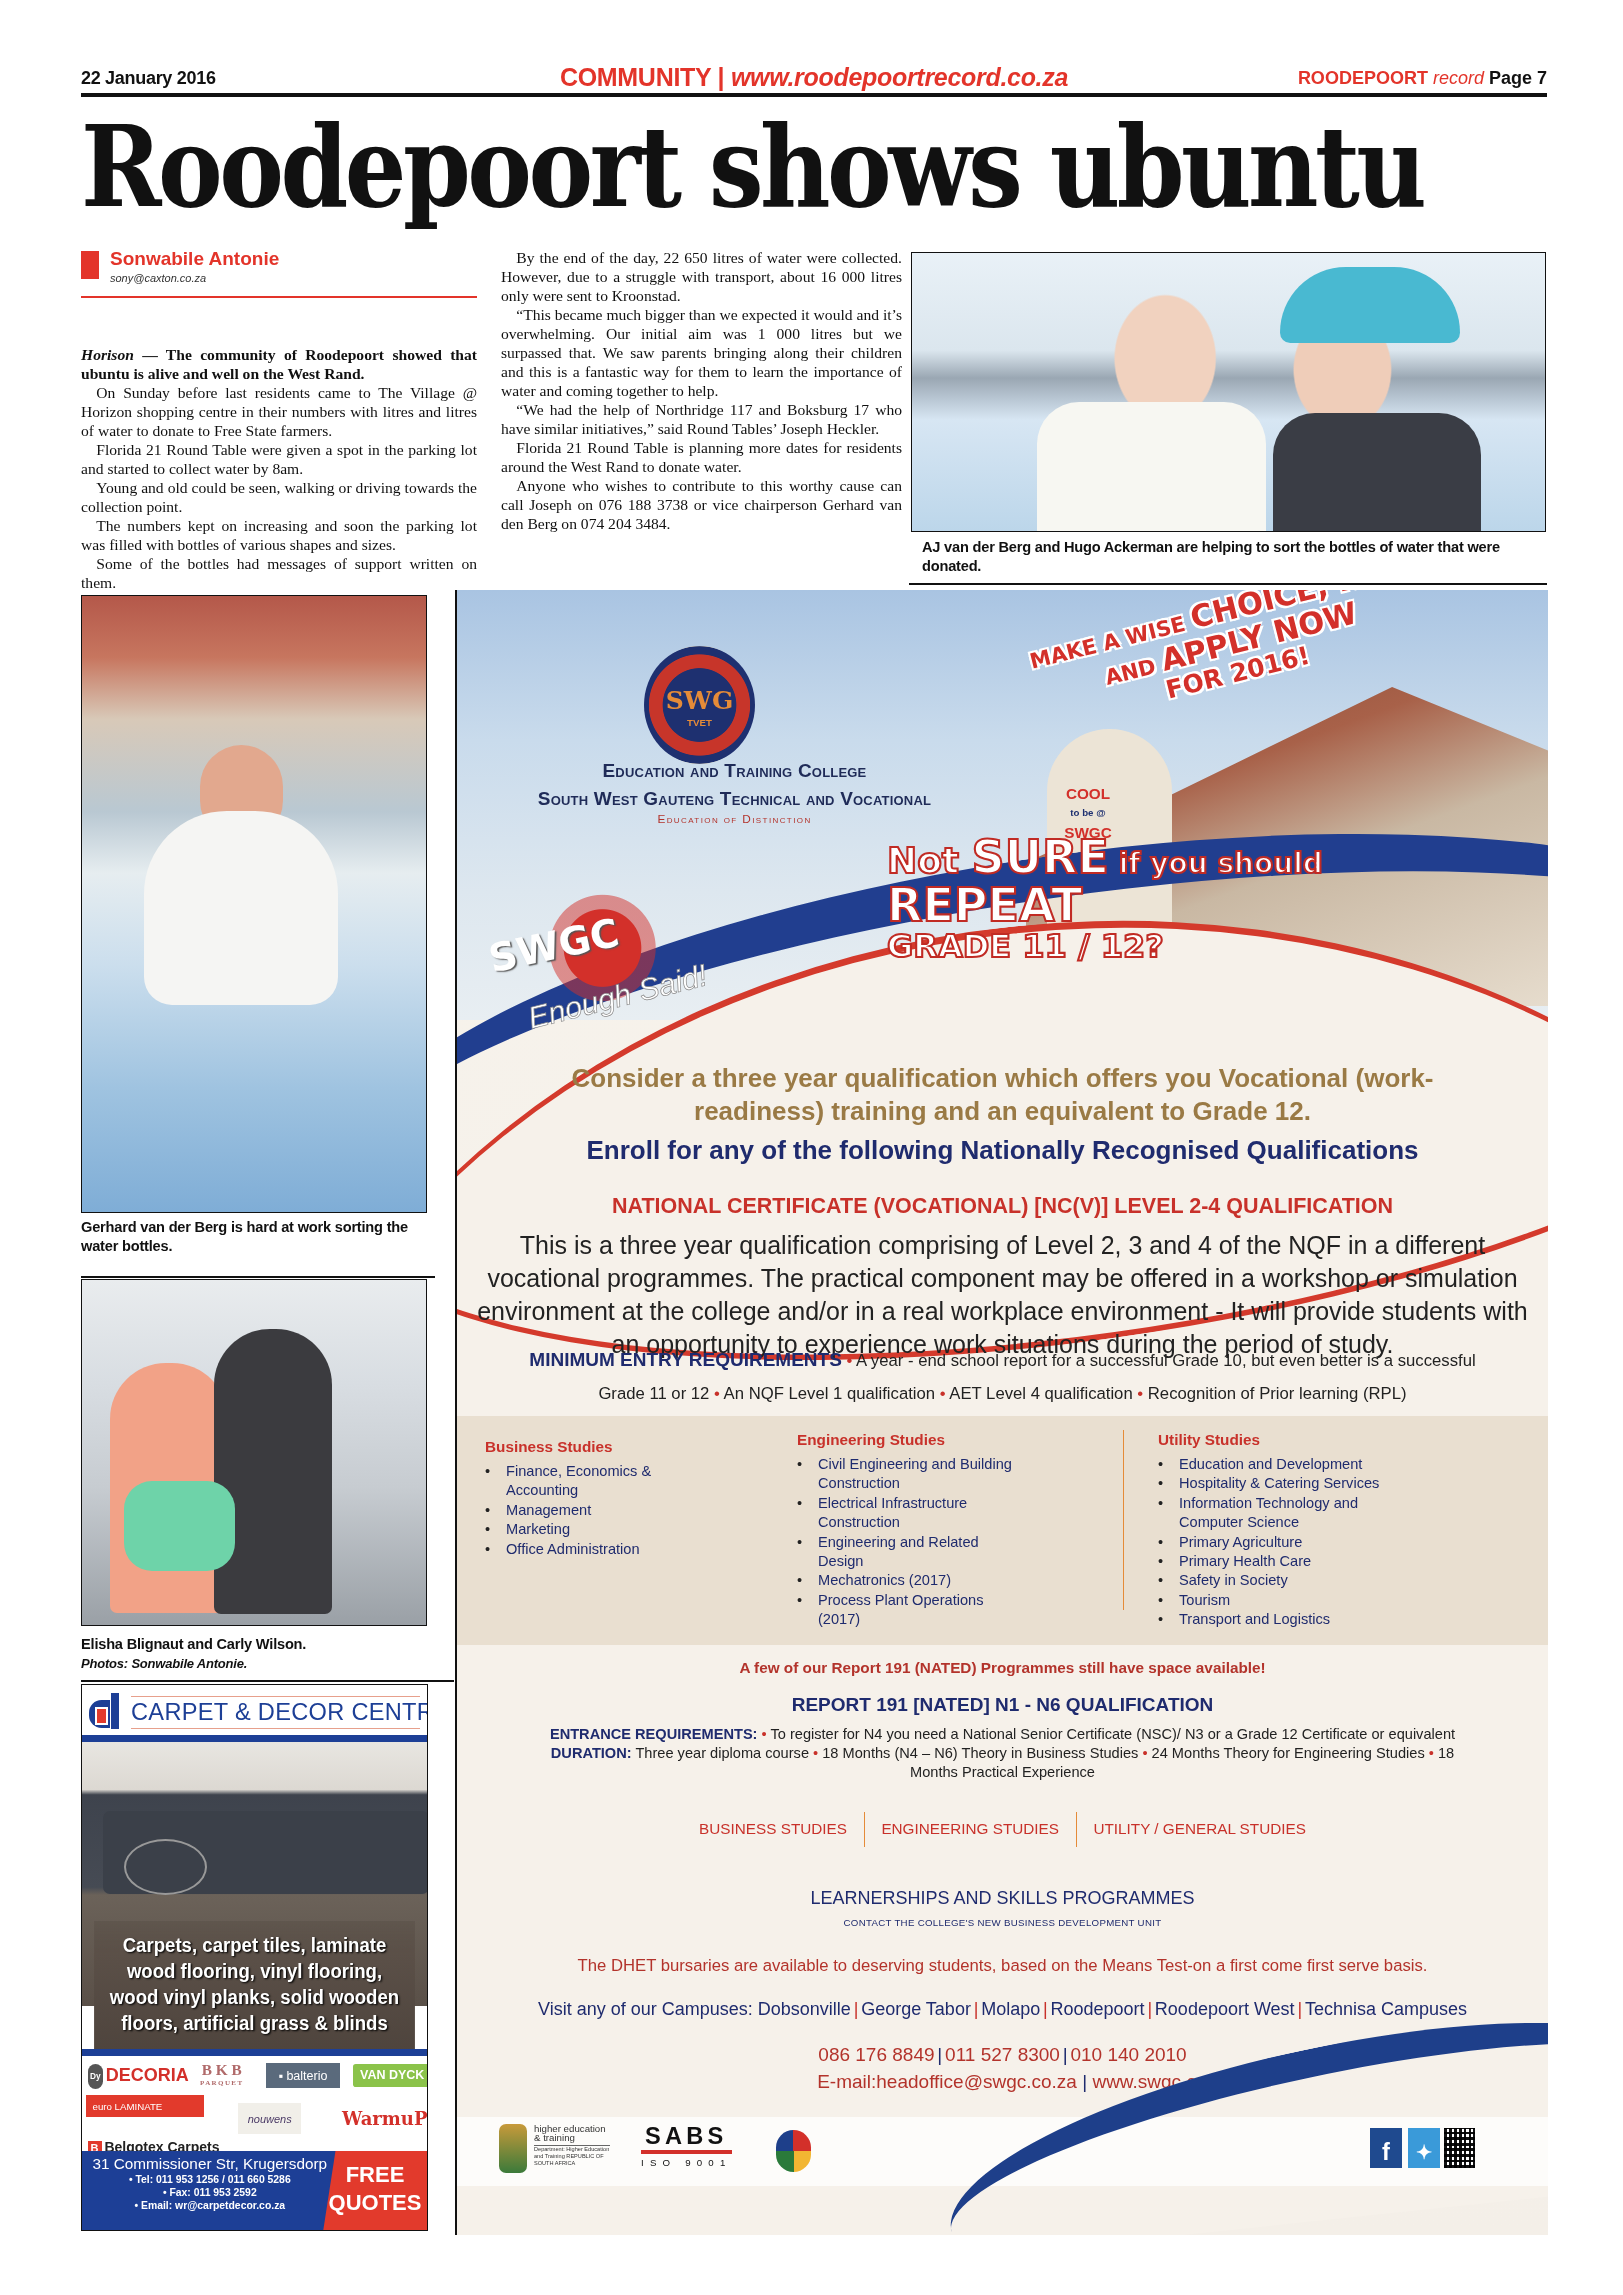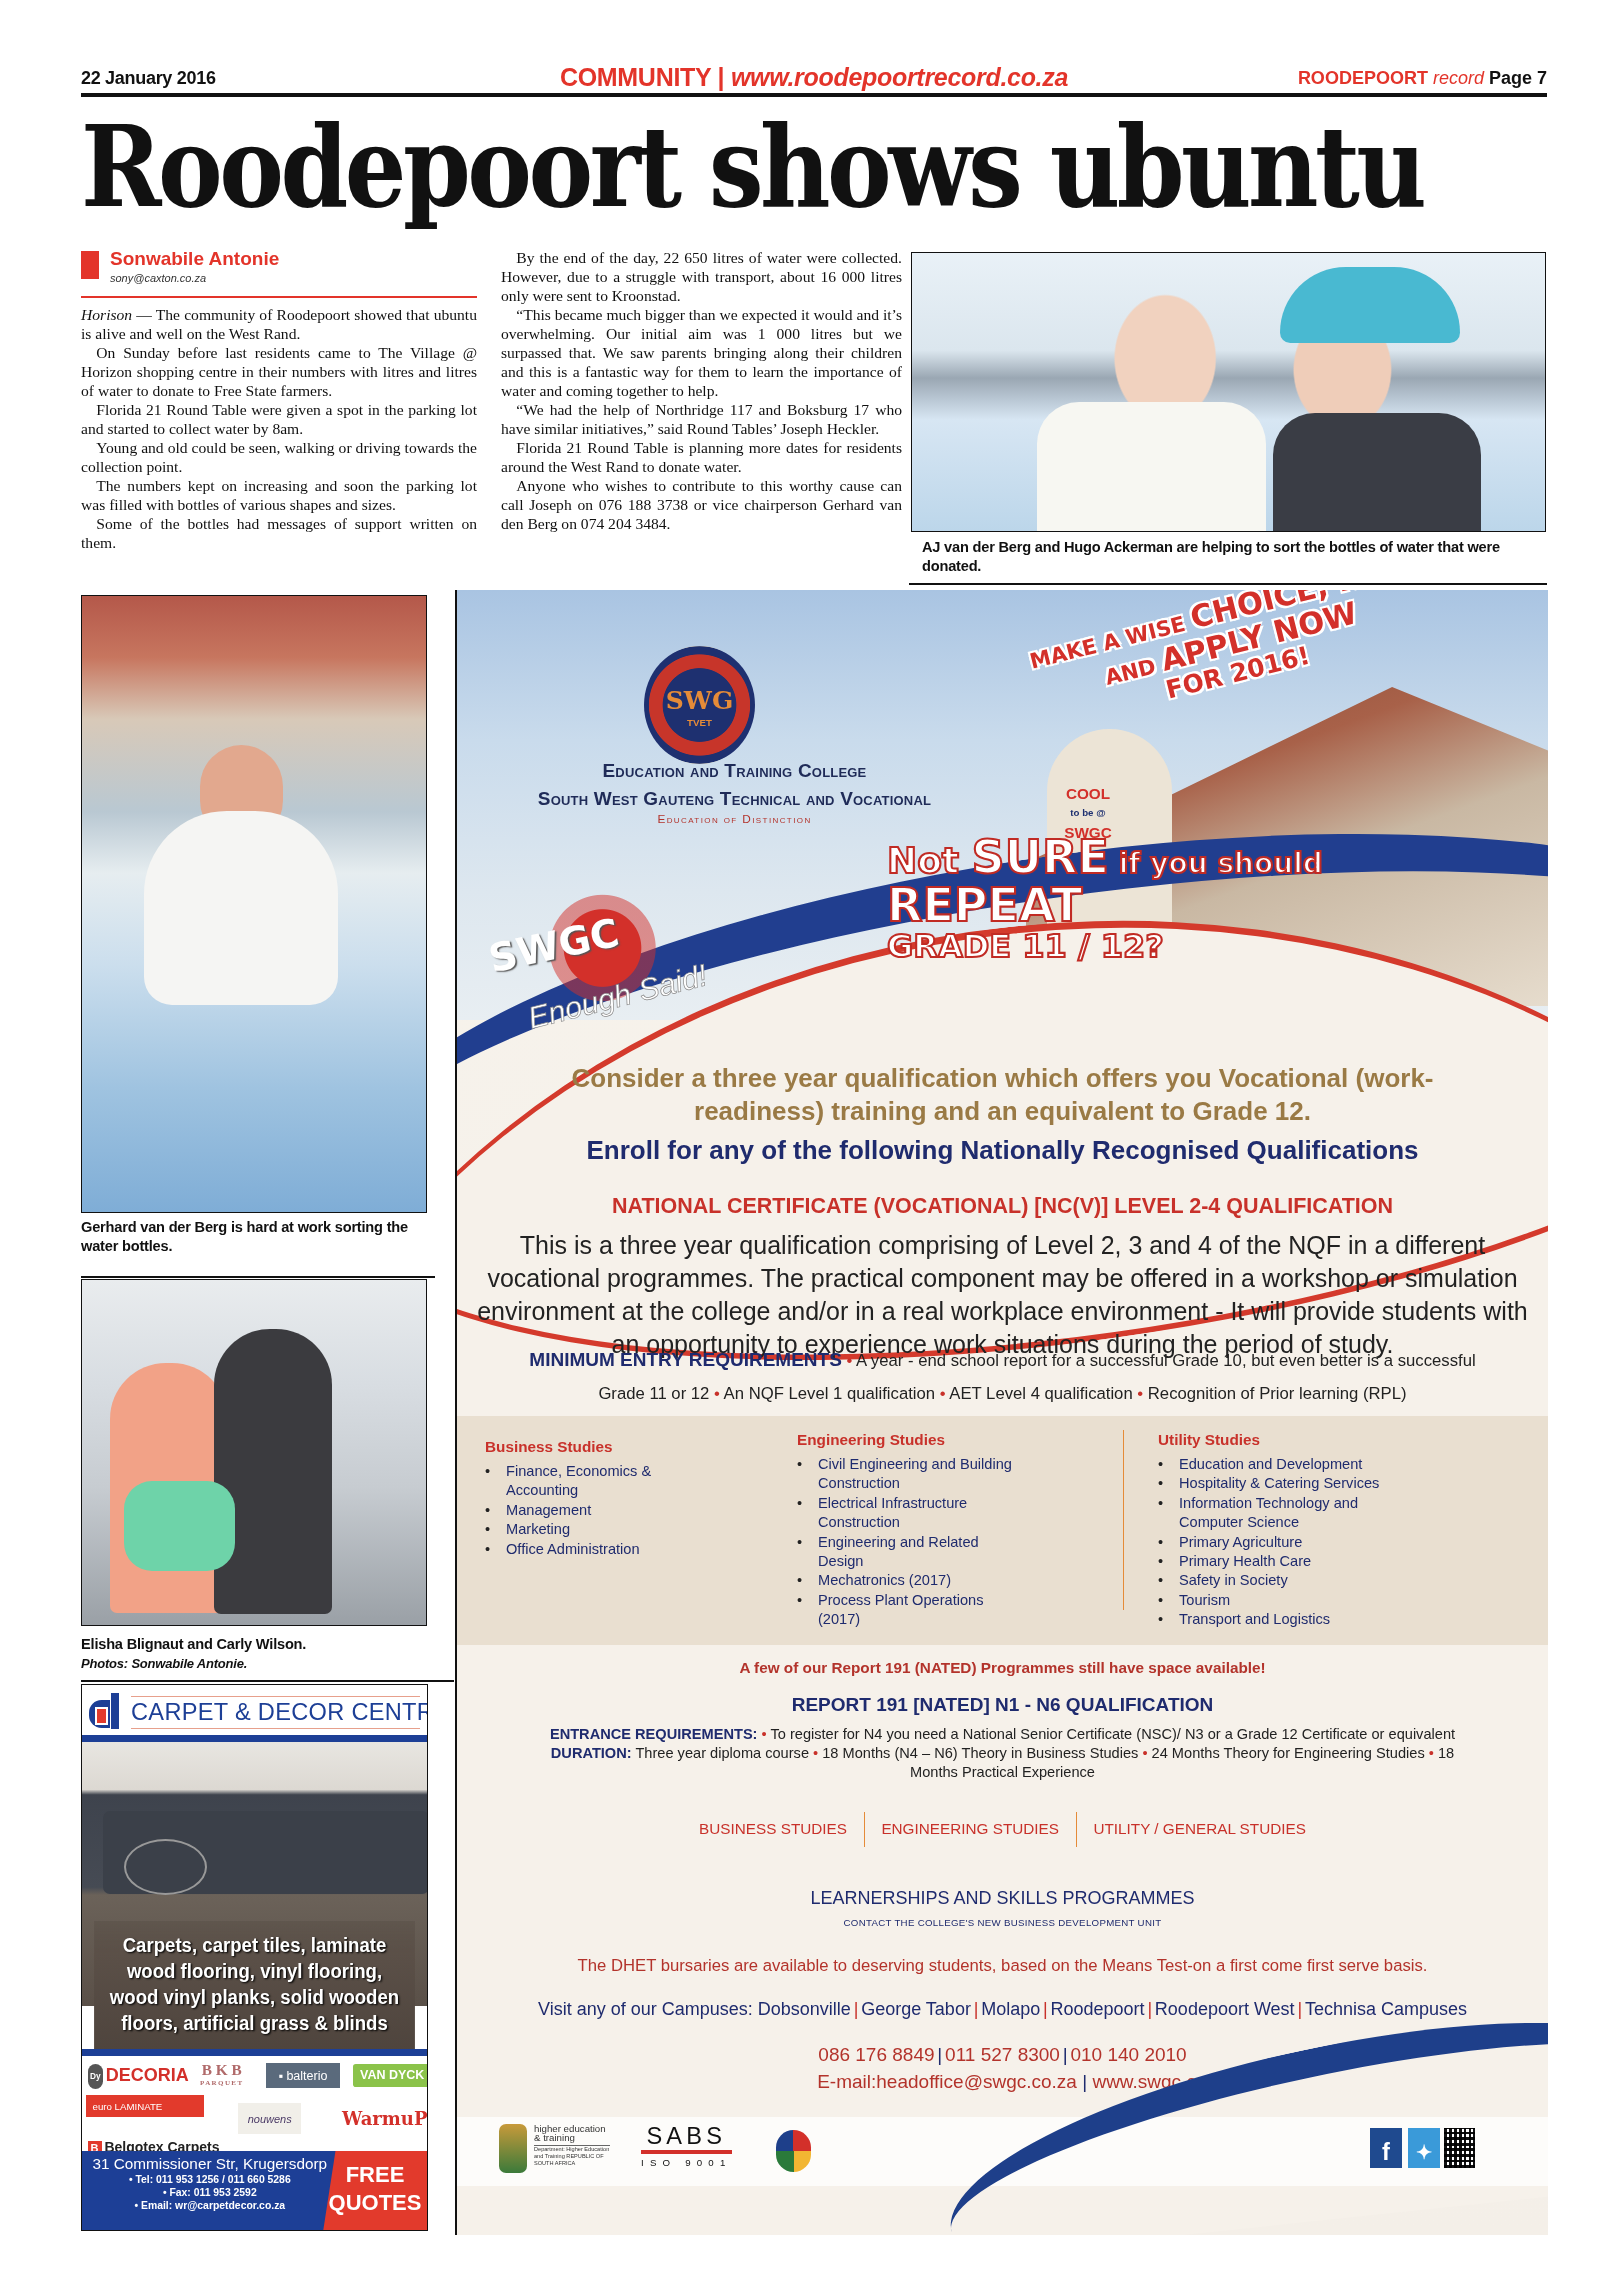--- a/index.html
+++ b/index.html
@@ -20,21 +20,21 @@
 
     
     .byline { position: absolute; left: 81px; top: 251px; width: 396px; }
     .byline .bar { position: absolute; left: 0; top: 0; width: 18px; height: 28px; background: #e3342a; }
     .byline .name { position: absolute; left: 29px; top: -2.8px; font-size: 19px; font-weight: bold; color: #e3342a; white-space: nowrap; }
     .byline .email { position: absolute; left: 29px; top: 21px; font-size: 11px; font-style: italic; color: #333; }
     .byline-rule { position: absolute; left: 81px; top: 296px; width: 396px; height: 2.1px; background: #e3342a; }
 
     .col { position: absolute; font-family: "Liberation Serif", serif; font-size: 15.6px; line-height: 19px; text-align: justify; color: #111; hyphens: auto; }
     .col p { text-indent: 15.3px; }
-    .col p.lead { text-indent: 0; font-weight: normal; }
+    .col p.lead { text-indent: 0; font-weight: bold; margin-top: 40px; }
     .col p.lead .loc { font-style: italic; }
     .col1 { left: 81px; top: 305px; width: 396px; }
     .col2 { left: 501px; top: 248px; width: 401px; }
 
     
     .photo { position: absolute; border: 1.4px solid #111; overflow: hidden; }
     .photo-kids { left: 911px; top: 252px; width: 635px; height: 280px;
       background:
         radial-gradient(ellipse 83px 104px at 40% 38%, #f1d2bf 0 60%, transparent 62%),
         radial-gradient(ellipse 80px 97px at 68% 42%, #efcdb9 0 60%, transparent 62%),
@@ -136,21 +136,21 @@
     .ad-phones { top: 1454px; color: #b3332b; font-size: 19px; }
     .ad-phones .sep { color: #1f2b6e; padding: 0 2.8px; }
     .ad-email { top: 1481px; color: #b3332b; font-size: 19px; padding-left: 44px; }
 
     .ad-footer-band { position: absolute; left: 0; top: 1527px; width: 100%; height: 69px; background: rgba(255,255,255,0.75); }
     .ad-footer-wave { position: absolute; left: 486px; top: 1458px; width: 764px; height: 208px; border-radius: 50%; border-top: 28px solid #1e3f8a; transform: rotate(-12deg); }
     .logo-dhet { position: absolute; left: 42px; top: 1534px; font-size: 7.6px; line-height: 9px; color: #333; padding-left: 35px; }
     .logo-dhet::before { content: ""; position: absolute; left: 0; top: 0; width: 28px; height: 49px; background: linear-gradient(180deg, #c89a3a, #3b7a3a); border-radius: 7px; }
     .logo-dhet .big { font-size: 9.7px; }
     .logo-sabs { position: absolute; left: 184px; top: 1535px; text-align: center; color: #111; }
-    .logo-sabs .s1 { font-size: 23.6px; font-weight: normal; letter-spacing: 4.2px; border-bottom: 4.2px solid #d3302a; line-height: 23.6px; padding-bottom: 1.4px; }
+    .logo-sabs .s1 { font-size: 23.6px; font-weight: bold; letter-spacing: 4.2px; border-bottom: 4.2px solid #d3302a; line-height: 23.6px; padding-bottom: 1.4px; }
     .logo-sabs .s2 { font-size: 9.7px; letter-spacing: 6.2px; margin-top: 2.8px; }
     .logo-ssa { position: absolute; left: 319px; top: 1540px; width: 35px; height: 42px; border-radius: 21px; background: conic-gradient(#d3302a 0 25%, #f2b632 25% 50%, #2a7a3a 50% 75%, #1e3f8a 75% 100%); }
     .social { position: absolute; top: 1538px; width: 32px; height: 40px; color: #fff; font-weight: bold; font-size: 23.6px; text-align: center; line-height: 49px; }
     .fb { left: 913px; background: #1f4a8f; }
     .tw { left: 951px; background: #3a9ad9; font-size: 19.4px; }
     .qr { position: absolute; left: 987px; top: 1538px; width: 30.5px; height: 40px;
       background: repeating-linear-gradient(90deg, #111 0 2.8px, #fff 2.8px 4.9px), repeating-linear-gradient(0deg, #111 0 2.8px, #fff 2.8px 5.6px); background-blend-mode: multiply; }
 
     
     .ad-carpet { position: absolute; left: 81px; top: 1684px; width: 347px; height: 547px; border: 1.4px solid #111; background: #fff; overflow: hidden; }

